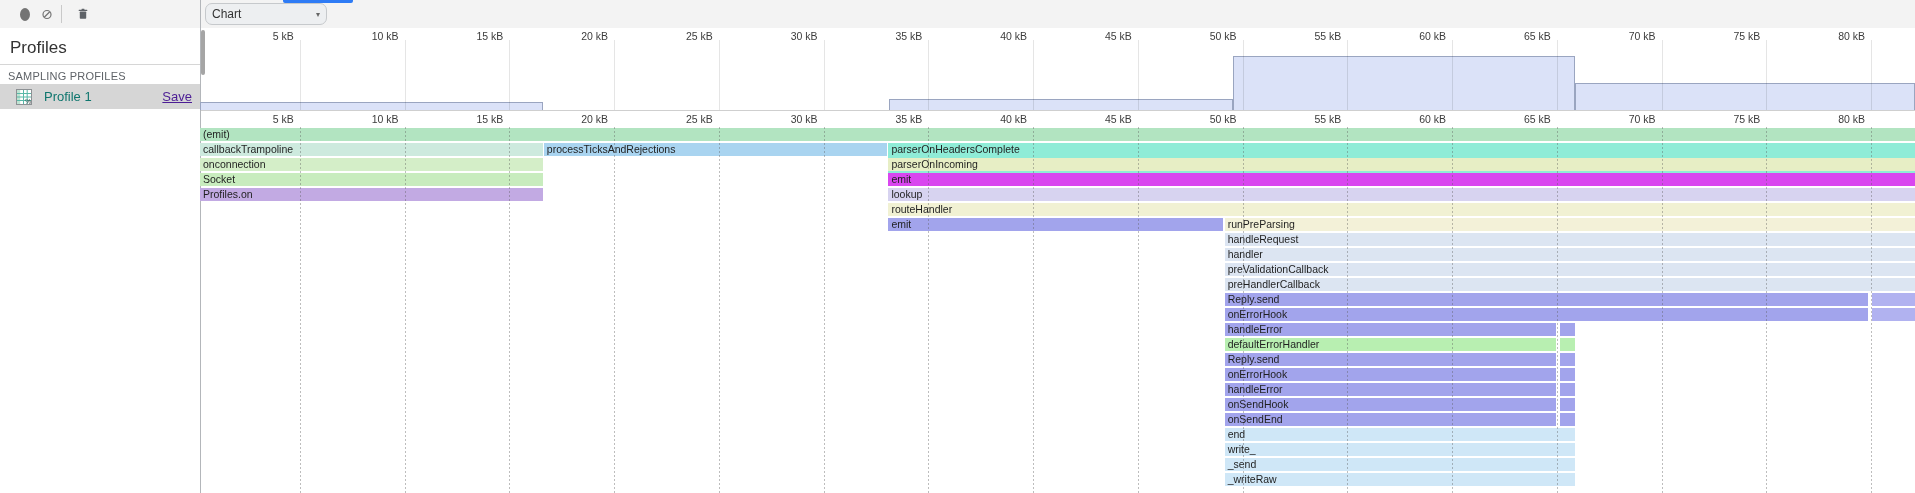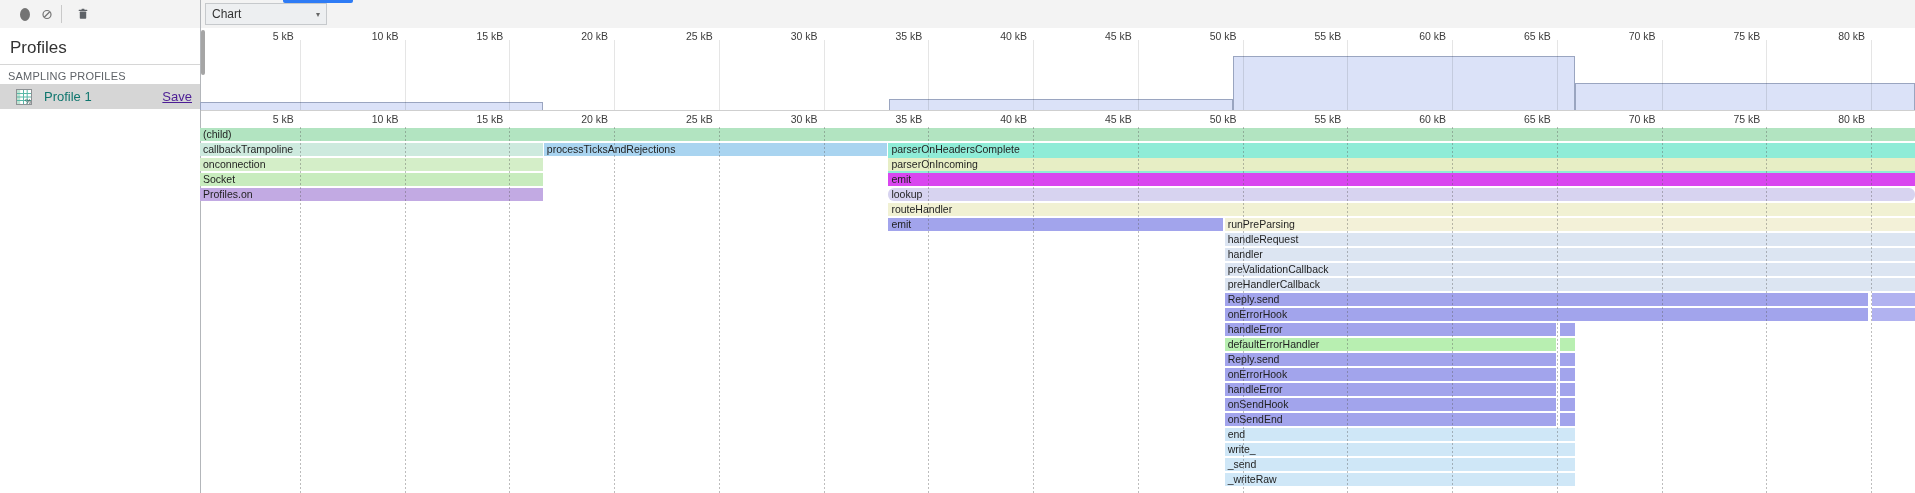--- a/index.html
+++ b/index.html
@@ -7,21 +7,21 @@
           font-family:"Liberation Sans", sans-serif;-webkit-font-smoothing:antialiased;}
   
   .topbar{position:absolute;left:0;top:0;width:1915px;height:28px;background:#f3f3f3;
           border-bottom:1px solid #cacdd1;}
   .tab-underline{position:absolute;top:0;height:3px;border-radius:0 0 2px 2px;}
   .tb-btn{position:absolute;top:3px;width:22px;height:22px;display:flex;align-items:center;
           justify-content:center;cursor:pointer;}
   .record-dot{width:13px;height:13px;border-radius:50%;background:#747474;}
   .tb-divider{position:absolute;left:61px;top:5px;width:1px;height:18px;background:#c9c9c9;}
   .dropdown{position:absolute;left:205px;top:3px;width:122px;height:22px;background:#edeff1;
-            border:1px solid #c6c9cc;border-radius:0;display:flex;align-items:center;
+            border:1px solid #c6c9cc;border-radius:7px;display:flex;align-items:center;
             padding:0 6px;box-sizing:border-box;font-size:12px;color:#333;cursor:pointer;}
   .dropdown .caret{margin-left:auto;font-size:8px;color:#666;}
   
   .sidebar{position:absolute;left:0;top:28px;width:200px;height:465px;background:#fff;}
   .side-border{position:absolute;left:200px;top:0;width:1px;height:493px;background:#b3b6ba;}
   .profiles-h{position:absolute;left:10px;top:10px;font-size:17px;color:#333;}
   .side-div{position:absolute;left:0;top:36px;width:200px;height:1px;background:#d6d6d6;}
   .sampling-h{position:absolute;left:8px;top:42px;font-size:11px;color:#5f6368;letter-spacing:.2px;}
   .profile-row{position:absolute;left:0;top:56px;width:200px;height:25px;background:#d6d6d6;
                display:flex;align-items:center;cursor:pointer;}
@@ -138,30 +138,30 @@
         <div class="tick" style="top: 85px; left: 876.75px; width: 54px; text-align: right;">45&nbsp;kB</div>
         <div class="tick" style="top: 85px; left: 981.5px; width: 54px; text-align: right;">50&nbsp;kB</div>
         <div class="tick" style="top: 85px; left: 1086.25px; width: 54px; text-align: right;">55&nbsp;kB</div>
         <div class="tick" style="top: 85px; left: 1191px; width: 54px; text-align: right;">60&nbsp;kB</div>
         <div class="tick" style="top: 85px; left: 1295.75px; width: 54px; text-align: right;">65&nbsp;kB</div>
         <div class="tick" style="top: 85px; left: 1400.5px; width: 54px; text-align: right;">70&nbsp;kB</div>
         <div class="tick" style="top: 85px; left: 1505.25px; width: 54px; text-align: right;">75&nbsp;kB</div>
         <div class="tick" style="top: 85px; left: 1610px; width: 54px; text-align: right;">80&nbsp;kB</div>
       </div>
     <div id="frameLayer">
-        <div class="frame" style="left: -0.972px; width: 1714.97px; top: 100px; height: 13px; background: rgb(178, 228, 193);">(child)</div>
+        <div class="frame" style="left: -0.972px; width: 1714.97px; top: 100px; height: 13px; background: rgb(178, 228, 193);">(emit)</div>
         <div class="frame" style="left: -0.972px; width: 342.742px; top: 115px; height: 13px; background: rgb(205, 234, 222);">callbackTrampoline</div>
         <div class="frame" style="left: 342.817px; width: 343.58px; top: 115px; height: 13px; background: rgb(169, 212, 240);">processTicksAndRejections</div>
         <div class="frame" style="left: 687.445px; width: 1026.55px; top: 115px; height: 31px; background: rgb(143, 236, 215);">parserOnHeadersComplete</div>
         <div class="frame" style="left: -0.972px; width: 342.742px; top: 130px; height: 13px; background: rgb(212, 238, 200);">onconnection</div>
         <div class="frame" style="left: 687.445px; width: 1026.55px; top: 130px; height: 13px; background: rgb(231, 238, 197);">parserOnIncoming</div>
         <div class="frame" style="left: -0.972px; width: 342.742px; top: 145px; height: 13px; background: rgb(200, 236, 190);">Socket</div>
         <div class="frame" style="left: 687.445px; width: 1026.55px; top: 145px; height: 13px; background: #d946ef;">emit</div>
         <div class="frame" style="left: -0.972px; width: 342.742px; top: 160px; height: 13px; background: rgb(194, 170, 227);">Profiles.on</div>
-        <div class="frame" style="left: 687.445px; width: 1026.55px; top: 160px; height: 13px; background: rgb(215, 211, 240); border-radius: 6px;">lookup</div>
+        <div class="frame" style="left: 687.445px; width: 1026.55px; top: 160px; height: 13px; background: rgb(215, 211, 240);">lookup</div>
         <div class="frame" style="left: 687.445px; width: 1026.55px; top: 175px; height: 13px; background: rgb(241, 241, 211);">routeHandler</div>
         <div class="frame" style="left: 687.445px; width: 334.152px; top: 190px; height: 13px; background: rgb(162, 164, 236);">emit</div>
         <div class="frame" style="left: 1023.69px; width: 690.303px; top: 190px; height: 13px; background: rgb(243, 241, 216);">runPreParsing</div>
         <div class="frame" style="left: 1023.69px; width: 690.303px; top: 205px; height: 13px; background: rgb(220, 229, 242);">handleRequest</div>
         <div class="frame" style="left: 1023.69px; width: 690.303px; top: 220px; height: 13px; background: rgb(220, 229, 242);">handler</div>
         <div class="frame" style="left: 1023.69px; width: 690.303px; top: 235px; height: 13px; background: rgb(220, 229, 242);">preValidationCallback</div>
         <div class="frame" style="left: 1023.69px; width: 690.303px; top: 250px; height: 13px; background: rgb(220, 229, 242);">preHandlerCallback</div>
         <div class="frame" style="left: 1023.69px; width: 643.165px; top: 265px; height: 13px; background: rgb(162, 164, 236);">Reply.send</div>
         <div class="frame" style="left: 1671.05px; width: 42.9475px; top: 265px; height: 13px; background: rgb(177, 178, 240);"></div>
         <div class="frame" style="left: 1023.69px; width: 643.165px; top: 280px; height: 13px; background: rgb(162, 164, 236);">onErrorHook</div>

